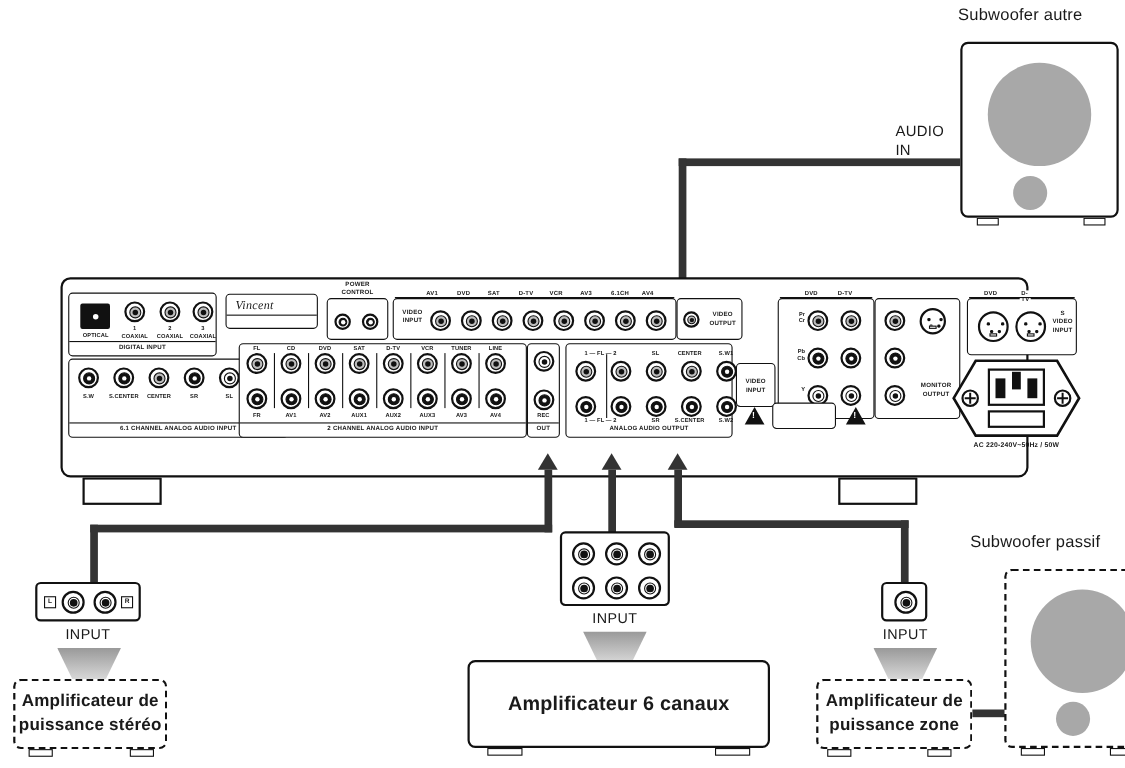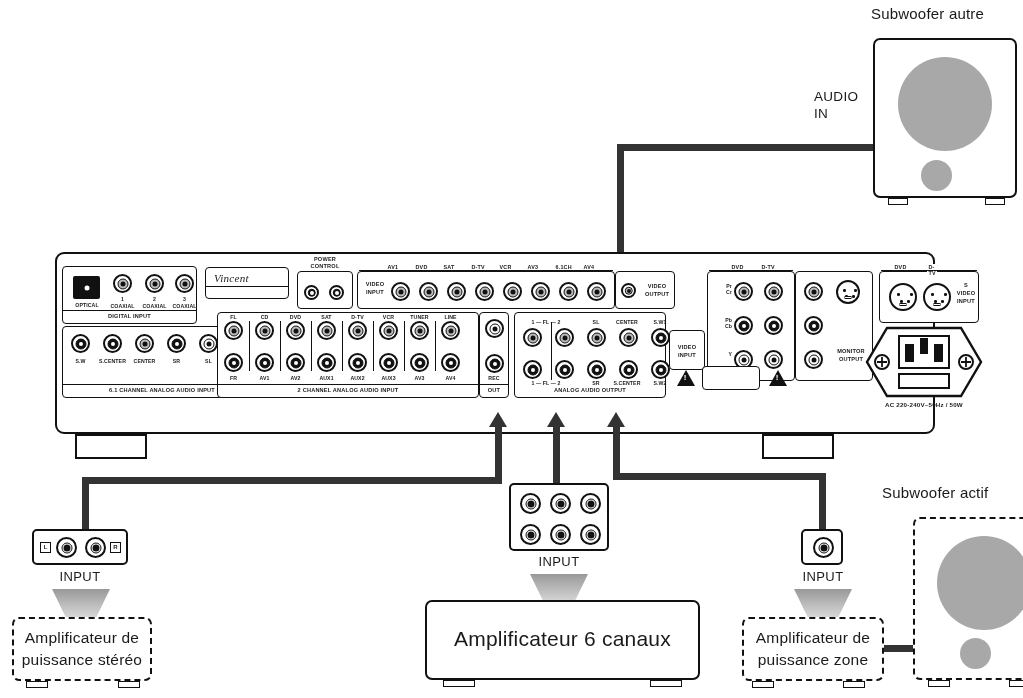--- a/index.html
+++ b/index.html
@@ -56,41 +56,41 @@
   .cbl{position:absolute;background:#333;}
   .arrow-dn{position:absolute;width:0;height:0;border-left:9px solid transparent;border-right:9px solid transparent;border-top:15px solid #333;}
   .arrow-up{position:absolute;width:0;height:0;border-left:9px solid transparent;border-right:9px solid transparent;border-bottom:15px solid #333;}
   
   .dev{position:absolute;box-sizing:border-box;background:#fff;}
   .dev.dash{border:2px dashed #111;border-radius:7px;}
   .dev.solid{border:2px solid #111;border-radius:7px;}
   .foot{position:absolute;height:7px;border:1.6px solid #111;background:#fff;box-sizing:border-box;}
   .driver{position:absolute;border-radius:50%;background:#a8a8a8;}
   .funnel{position:absolute;}
-  .devtxt{position:absolute;font-size:15.5px;line-height:22px;text-align:center;width:100%;letter-spacing:.2px;}
+  .devtxt{position:absolute;font-size:15.5px;line-height:22px;text-align:center;width:100%;letter-spacing:.2px;font-weight:bold;}
   .jackplate{position:absolute;border:2.4px solid #111;border-radius:5px;background:#fff;box-sizing:border-box;}
   .lrbox{position:absolute;border:1.4px solid #111;box-sizing:border-box;font-size:6px;font-weight:bold;
      text-align:center;line-height:8px;background:#fff;}
   .inlbl{position:absolute;font-size:13px;letter-spacing:.4px;text-align:center;}
   .vincent{position:absolute;font-family:"Liberation Serif", serif;font-style:italic;font-size:11px;letter-spacing:.3px;}
 </style>
 </head>
 <body>
 
 <div id="intro" class="abs">
 </div>
 
 <div class="abs cap" style="left:871px;top:5px;">Subwoofer autre</div>
 <div class="dev solid" style="left:873px;top:38px;width:144px;height:160px;"></div>
 <div class="driver" style="left:898px;top:57px;width:94px;height:94px;"></div>
 <div class="driver" style="left:921px;top:160px;width:31px;height:31px;"></div>
 <div class="foot" style="left:888px;top:198px;width:20px;"></div>
 <div class="foot" style="left:985px;top:198px;width:20px;"></div>
 
-<div class="abs" style="left:814px;top:88px;font-size:13.5px;line-height:17px;letter-spacing:.3px;">
+<div class="abs" style="left:814px;top:111px;font-size:13.5px;line-height:17px;letter-spacing:.3px;">
   <div>AUDIO</div>
   <div>IN</div>
 </div>
 
 <div class="cbl" style="left:617px;top:144px;width:256px;height:7px;"></div>
 <div class="cbl" style="left:617px;top:144px;width:7px;height:130px;"></div>
 <div class="arrow-dn" style="left:611px;top:272px;"></div>
 
 <div id="chassis" class="abs">
 
@@ -400,21 +400,21 @@
 <svg class="funnel" style="left:530px;top:574px;" width="58" height="33">
   <defs>
       <linearGradient id="g2" x1="0" y1="0" x2="0" y2="1">
     <stop offset="0" stop-color="#999"></stop>
         <stop offset="1" stop-color="#e2e2e2"></stop>
       </linearGradient>
     </defs>
   <polygon points="0,0 58,0 42,33 16,33" fill="url(#g2)"></polygon>
 </svg>
 <div class="dev solid" style="left:425px;top:600px;width:275px;height:80px;">
-  <div class="devtxt" style="top:26px;font-size:21px;">Amplificateur 6 canaux</div>
+  <div class="devtxt" style="top:26px;font-size:18px;">Amplificateur 6 canaux</div>
 </div>
 <div class="foot" style="left:443px;top:680px;width:32px;"></div>
 <div class="foot" style="left:650px;top:680px;width:32px;"></div>
 
 <div class="jackplate" style="left:801px;top:529px;width:42px;height:36px;">
   <div class="jack rca lg fill" style="left:10px;top:6px;"></div>
 </div>
 <div class="inlbl" style="left:781px;top:569px;width:84px;">INPUT</div>
 <svg class="funnel" style="left:794px;top:589px;" width="58" height="33">
   <defs>
@@ -427,18 +427,18 @@
 </svg>
 <div class="dev dash" style="left:742px;top:617px;width:142px;height:64px;">
   <div class="devtxt" style="top:8px;">Amplificateur de</div>
   <div class="devtxt" style="top:30px;">puissance zone</div>
 </div>
 <div class="foot" style="left:752px;top:681px;width:22px;"></div>
 <div class="foot" style="left:843px;top:681px;width:22px;"></div>
 
 <div class="cbl" style="left:884px;top:645px;width:32px;height:7px;"></div>
 
-<div class="abs cap" style="left:882px;top:484px;">Subwoofer actif</div>
+<div class="abs cap" style="left:882px;top:484px;">Subwoofer passif</div>
 <div class="dev dash" style="left:913px;top:517px;width:140px;height:163px;"></div>
 <div class="driver" style="left:937px;top:536px;width:94px;height:94px;"></div>
 <div class="driver" style="left:960px;top:638px;width:31px;height:31px;"></div>
 <div class="foot" style="left:928px;top:680px;width:22px;"></div>
 <div class="foot" style="left:1009px;top:680px;width:22px;"></div>
 
 </body></html>

